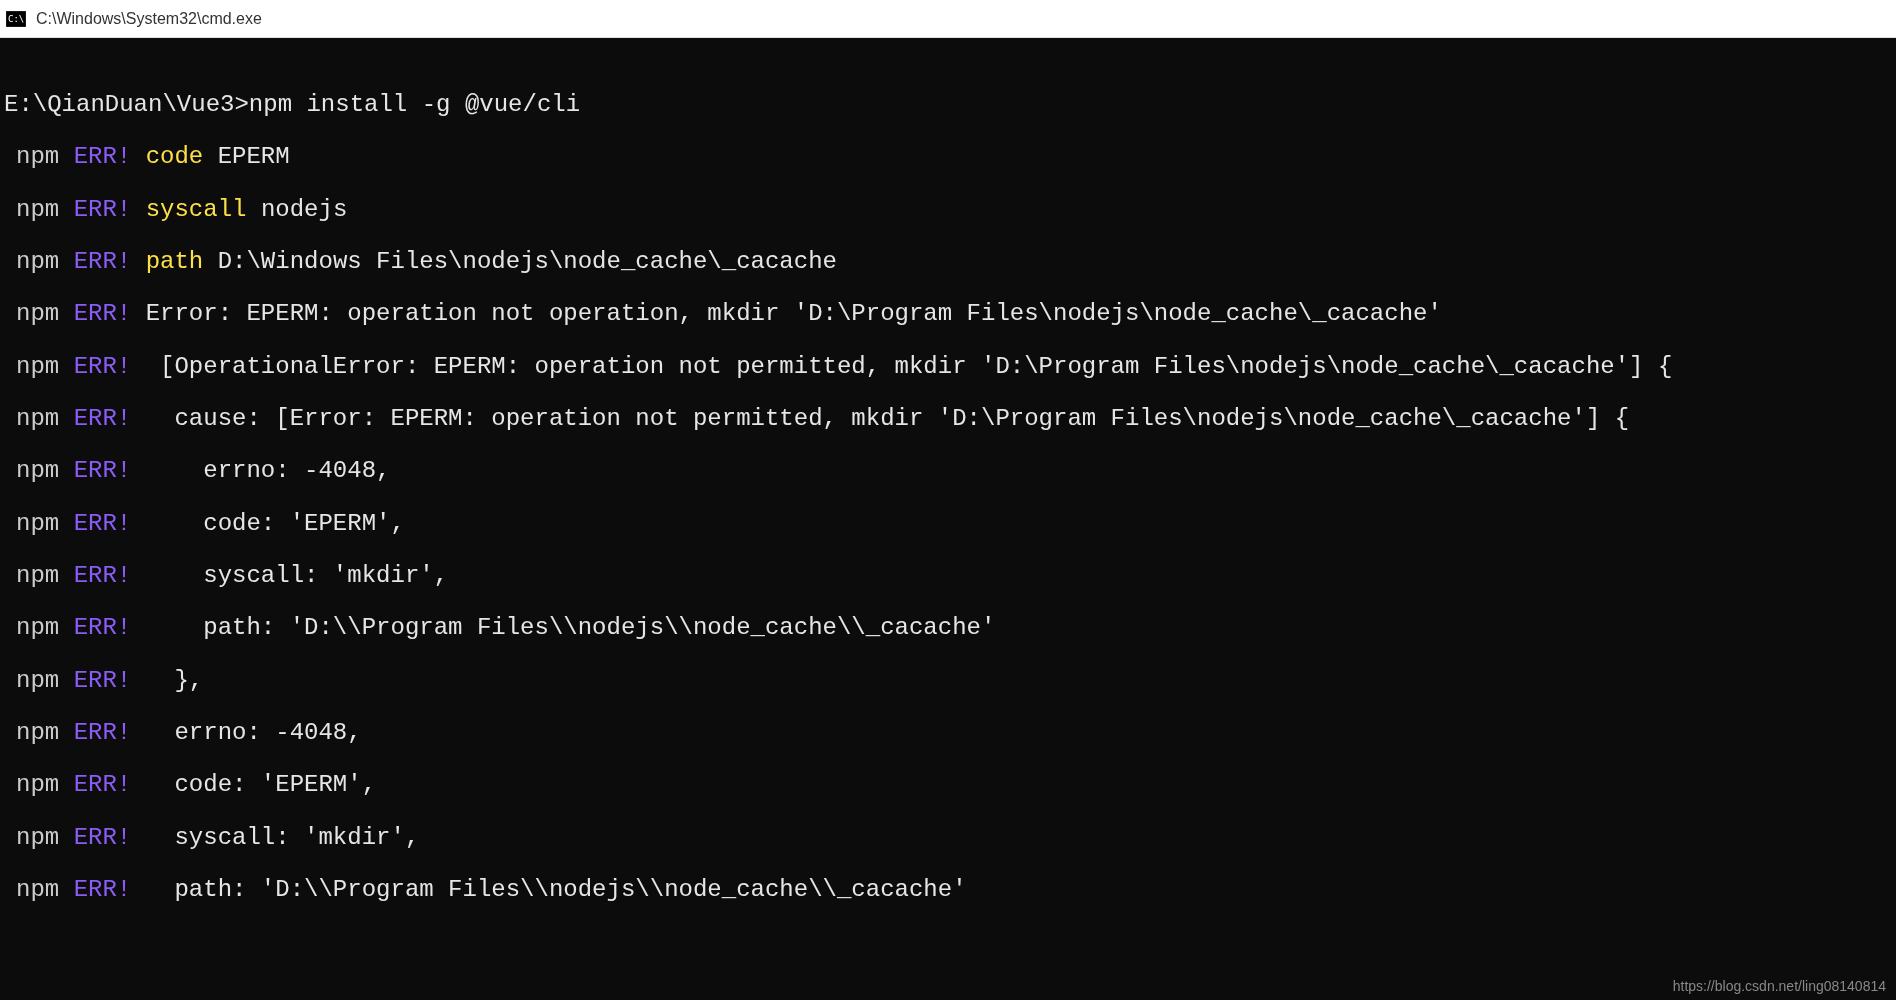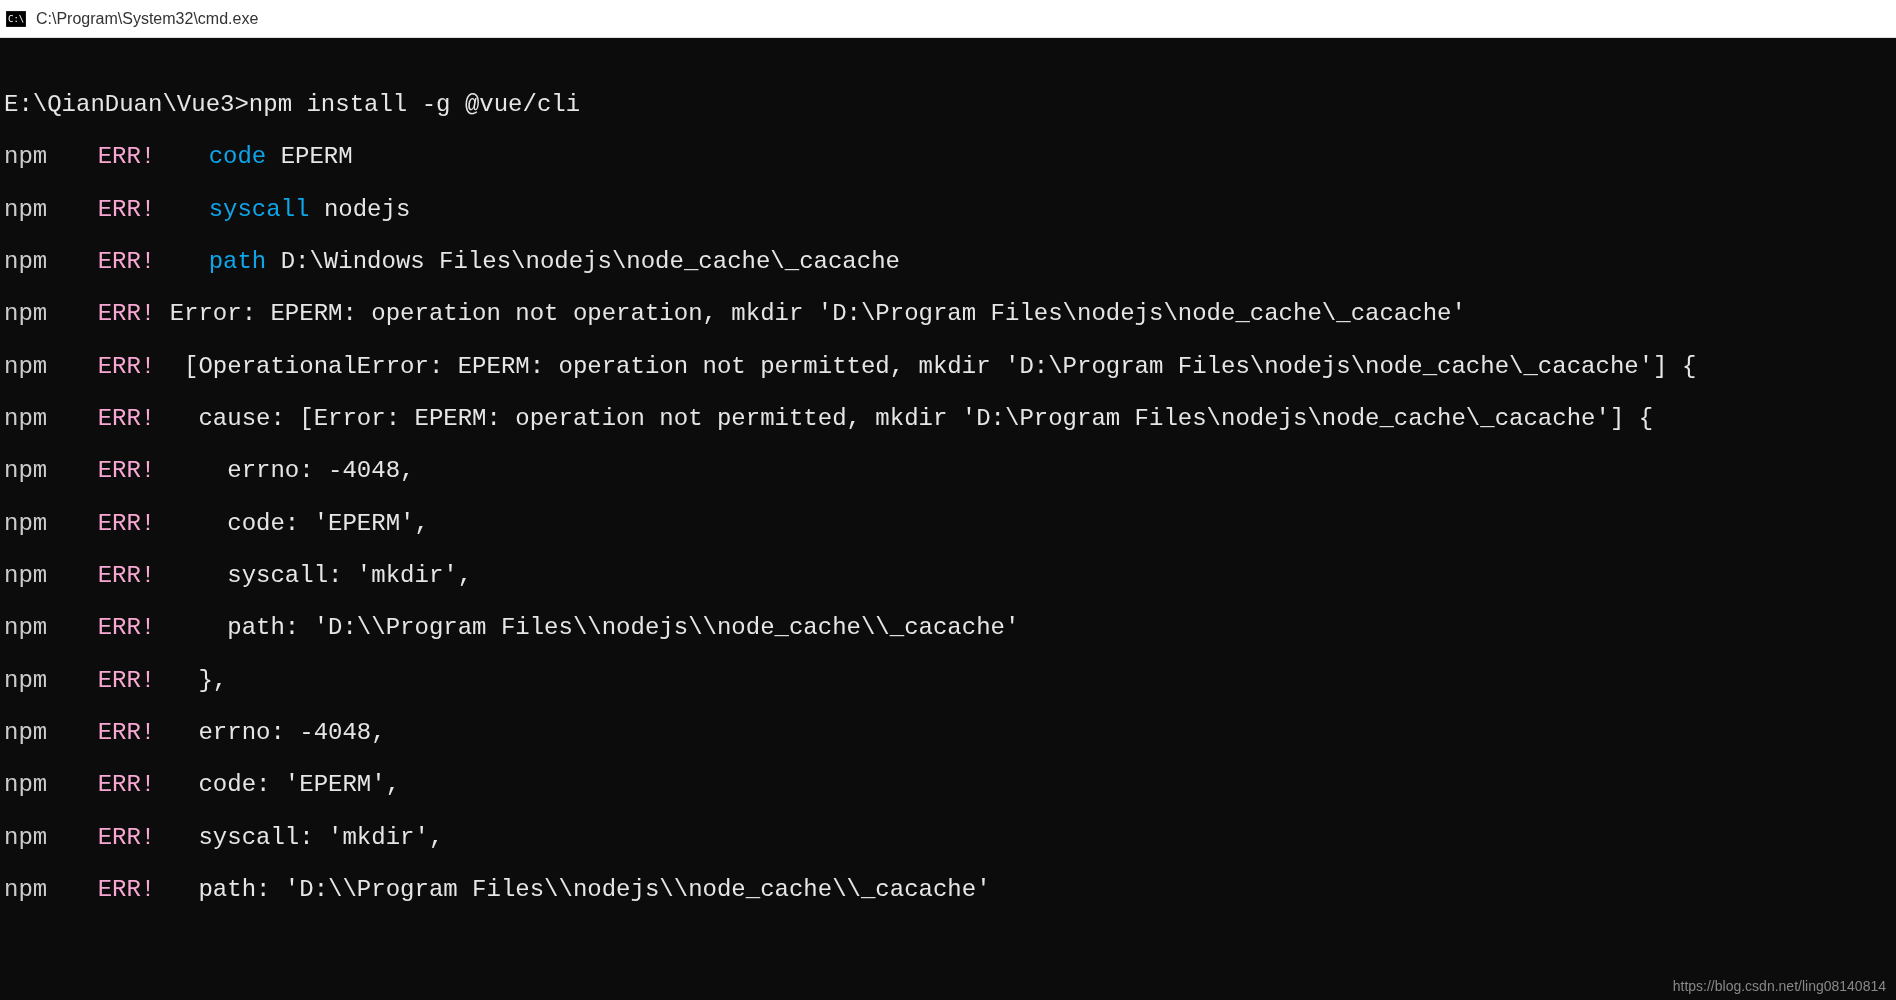--- a/index.html
+++ b/index.html
@@ -49,28 +49,27 @@
       color: #cccccc;
       white-space: pre;
       position: relative;
       overflow: hidden;
     }
     .line {
       display: block;
     }
     .npm-prefix {
       color: #cccccc;
+      margin-left: 12px;
     }
     .err-label {
-      color: #f9a8d4;
-      margin-left: 36px;
+      color: #8b5cf6;
     }
     .key-purple {
-      color: #0ea5e9;
-      margin-left: 39px;
+      color: #fde047;
     }
     .text-white {
       color: #e6e6e6;
     }
     .prompt-text {
       color: #e6e6e6;
     }
     .watermark {
       position: absolute;
       bottom: 6px;
@@ -84,21 +83,21 @@
 </head>
 <body>
 
 <div class="title-bar">
   <span class="title-icon">
     <svg viewBox="0 0 20 16">
       <rect x="0" y="0" width="20" height="16" fill="#000000" stroke="#666" stroke-width="0.5"></rect>
       <text x="2" y="11" fill="#ffffff" font-size="9" font-family="monospace">C:\</text>
     </svg>
   </span>
-  <span class="title-text">C:\Program\System32\cmd.exe</span>
+  <span class="title-text">C:\Windows\System32\cmd.exe</span>
 </div>
 
 <div class="terminal">
 <span class="line"><span class="prompt-text">E:\QianDuan\Vue3&gt;</span><span class="prompt-text">npm install -g @vue/cli</span></span>
 <span class="line"><span class="npm-prefix">npm</span> <span class="err-label">ERR!</span> <span class="key-purple">code</span> <span class="text-white">EPERM</span></span>
 <span class="line"><span class="npm-prefix">npm</span> <span class="err-label">ERR!</span> <span class="key-purple">syscall</span> <span class="text-white">nodejs</span></span>
 <span class="line"><span class="npm-prefix">npm</span> <span class="err-label">ERR!</span> <span class="key-purple">path</span> <span class="text-white">D:\Windows Files\nodejs\node_cache\_cacache</span></span>
 <span class="line"><span class="npm-prefix">npm</span> <span class="err-label">ERR!</span> <span class="text-white">Error: EPERM: operation not operation, mkdir 'D:\Program Files\nodejs\node_cache\_cacache'</span></span>
 <span class="line"><span class="npm-prefix">npm</span> <span class="err-label">ERR!</span> <span class="text-white"> [OperationalError: EPERM: operation not permitted, mkdir 'D:\Program Files\nodejs\node_cache\_cacache'] {</span></span>
 <span class="line"><span class="npm-prefix">npm</span> <span class="err-label">ERR!</span> <span class="text-white">  cause: [Error: EPERM: operation not permitted, mkdir 'D:\Program Files\nodejs\node_cache\_cacache'] {</span></span>

